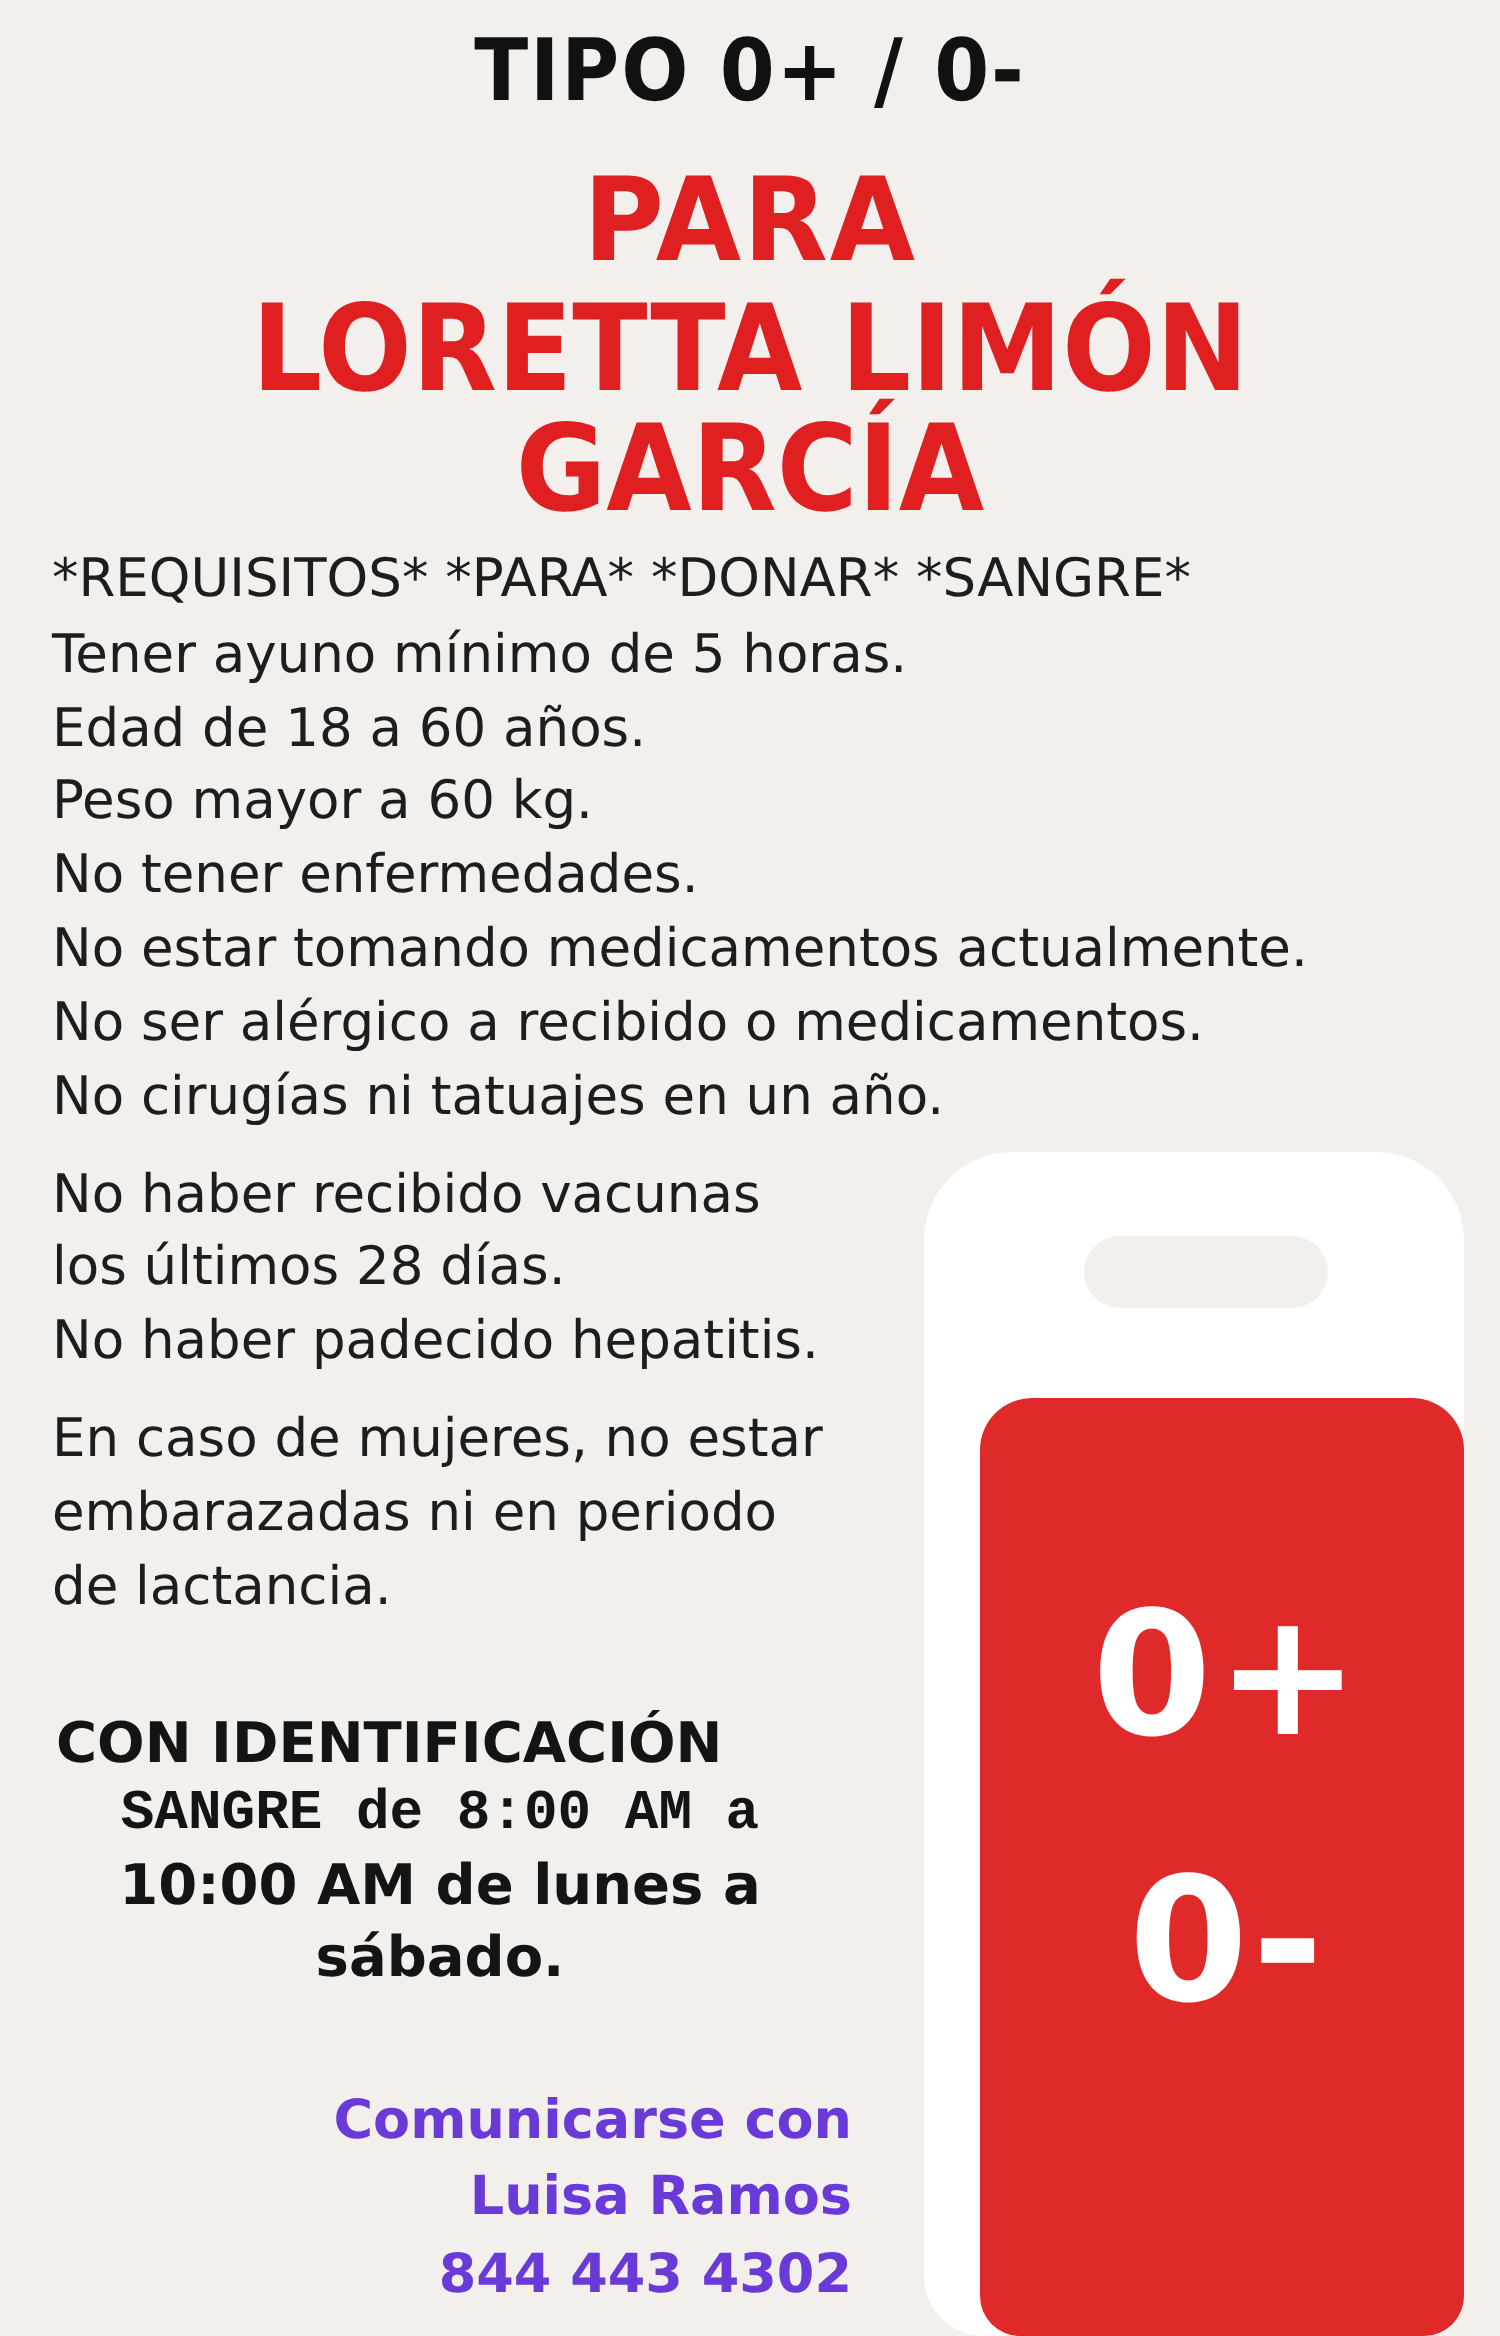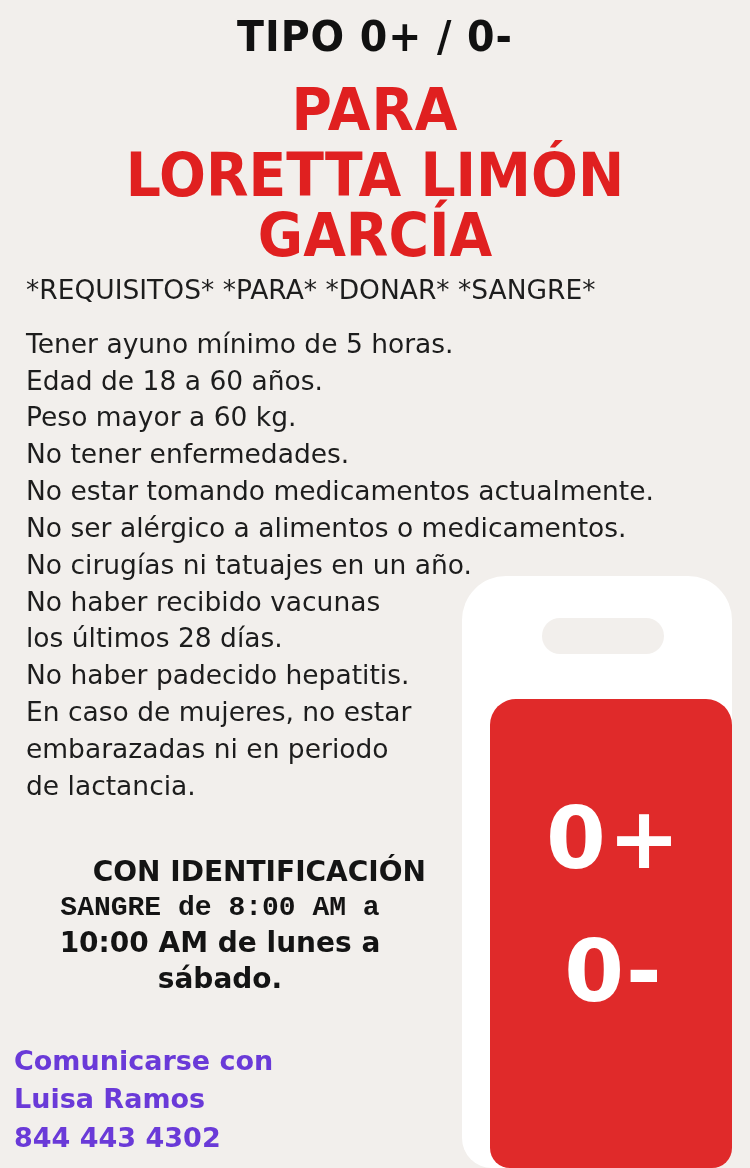--- a/index.html
+++ b/index.html
@@ -67,55 +67,56 @@
     left: 26px;
     width: 690px;
     color: #1d1d1d;
     font-size: 26.5px;
     line-height: 1.39;
     font-family: "DejaVu Sans", sans-serif;
   }
   .req-title {
     font-size: 26.5px;
     letter-spacing: 0px;
-    margin-bottom: 17px;
+    margin-bottom: 1px;
   }
   .req-line {
     white-space: normal;
   }
   .req-line.narrow {
     max-width: 400px;
+    margin-top: 12px;
   }
 
   
   .callout {
     position: absolute;
     top: 854px;
     left: 14px;
     width: 412px;
     text-align: center;
     font-weight: bold;
     font-size: 28px;
     line-height: 1.27;
     color: #141414;
     font-family: "DejaVu Sans", sans-serif;
   }
-  .callout .l1 { text-align: right; padding-left: 14px;}
+  .callout .l1 { text-align: left; padding-left: 14px;}
   .callout .l2 { text-align: left; }
   .callout .l3 { text-align: center; font-family: Liberation Mono, monospace; }
   .callout .l4 { text-align: center; }
   .callout .l5 { text-align: center; }
 
   
   .contact {
     position: absolute;
     top: 1042px;
     left: 14px;
     width: 412px;
-    text-align: left;
+    text-align: right;
     color: #6a3ad8;
     font-weight: bold;
     font-size: 27px;
     line-height: 1.42;
     font-family: "DejaVu Sans", sans-serif;
   }
 
   
   .bag-wrap {
     position: absolute;
@@ -179,21 +180,21 @@
 
   <div class="name-line">LORETTA LIMÓN GARCÍA</div>
 
   <div class="req-block">
     <div class="req-title">*REQUISITOS* *PARA* *DONAR* *SANGRE*</div>
     <div class="req-line">Tener ayuno mínimo de 5 horas.</div>
     <div class="req-line">Edad de 18 a 60 años.</div>
     <div class="req-line">Peso mayor a 60 kg.</div>
     <div class="req-line">No tener enfermedades.</div>
     <div class="req-line">No estar tomando medicamentos actualmente.</div>
-    <div class="req-line">No ser alérgico a alimentos o medicamentos.</div>
+    <div class="req-line">No ser alérgico a recibido o medicamentos.</div>
     <div class="req-line">No cirugías ni tatuajes en un año.</div>
     <div class="req-line narrow">No haber recibido vacunas los últimos 28 días.</div>
     <div class="req-line">No haber padecido hepatitis.</div>
     <div class="req-line narrow">En caso de mujeres, no estar embarazadas ni en periodo de lactancia.</div>
   </div>
 
   <div class="callout">
     <div class="l1">CON IDENTIFICACIÓN</div>
     <div class="l3">SANGRE   de 8:00 AM a</div>
     <div class="l4">10:00 AM de lunes a</div>

